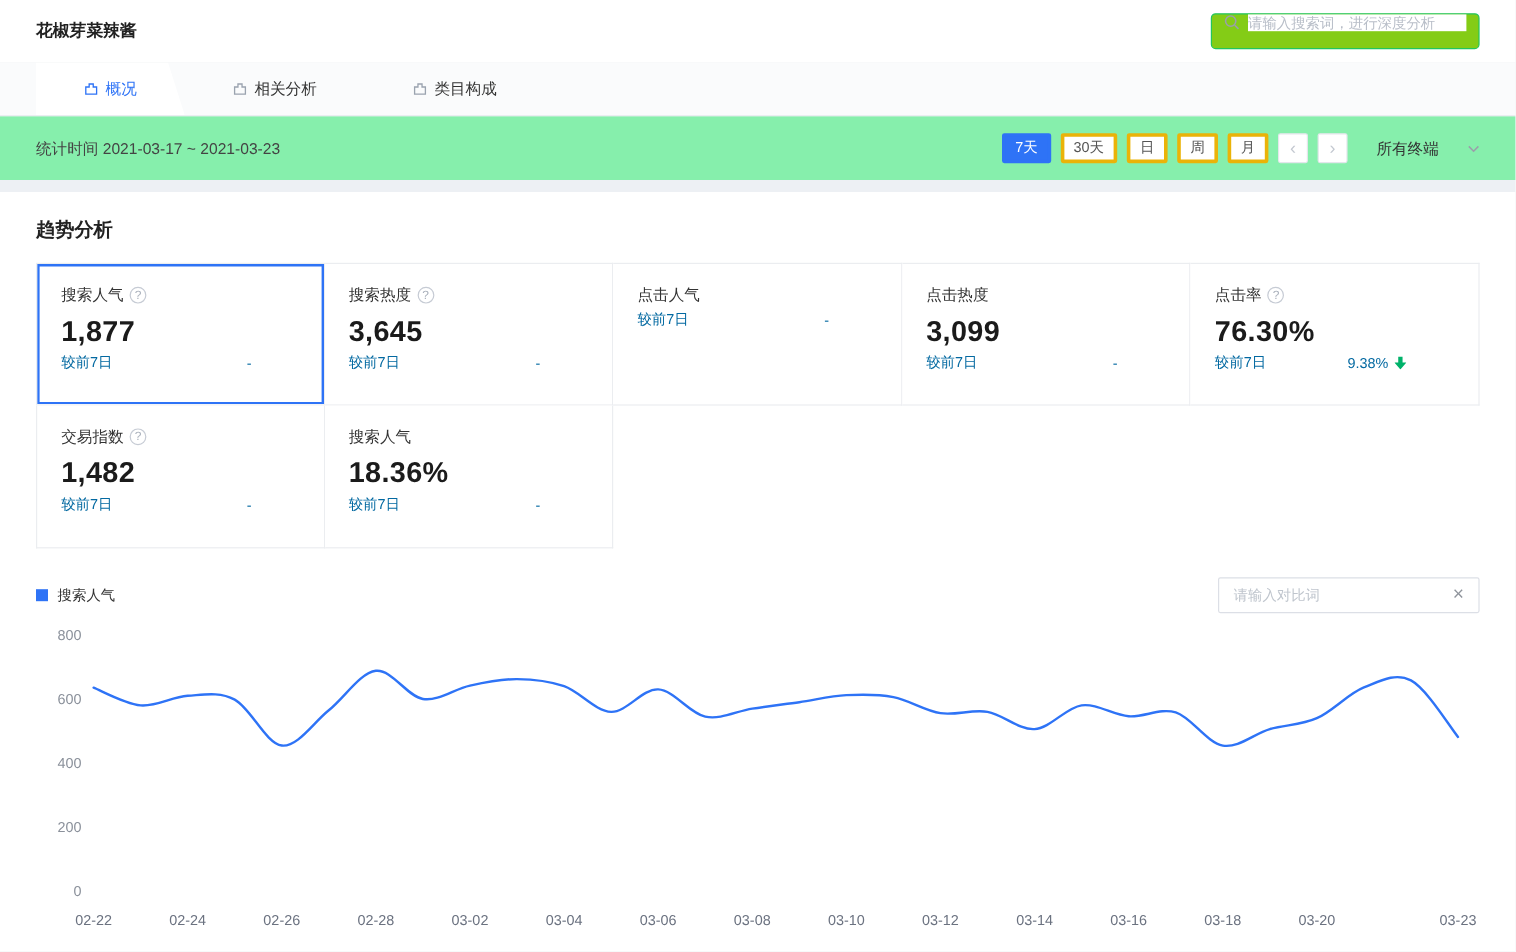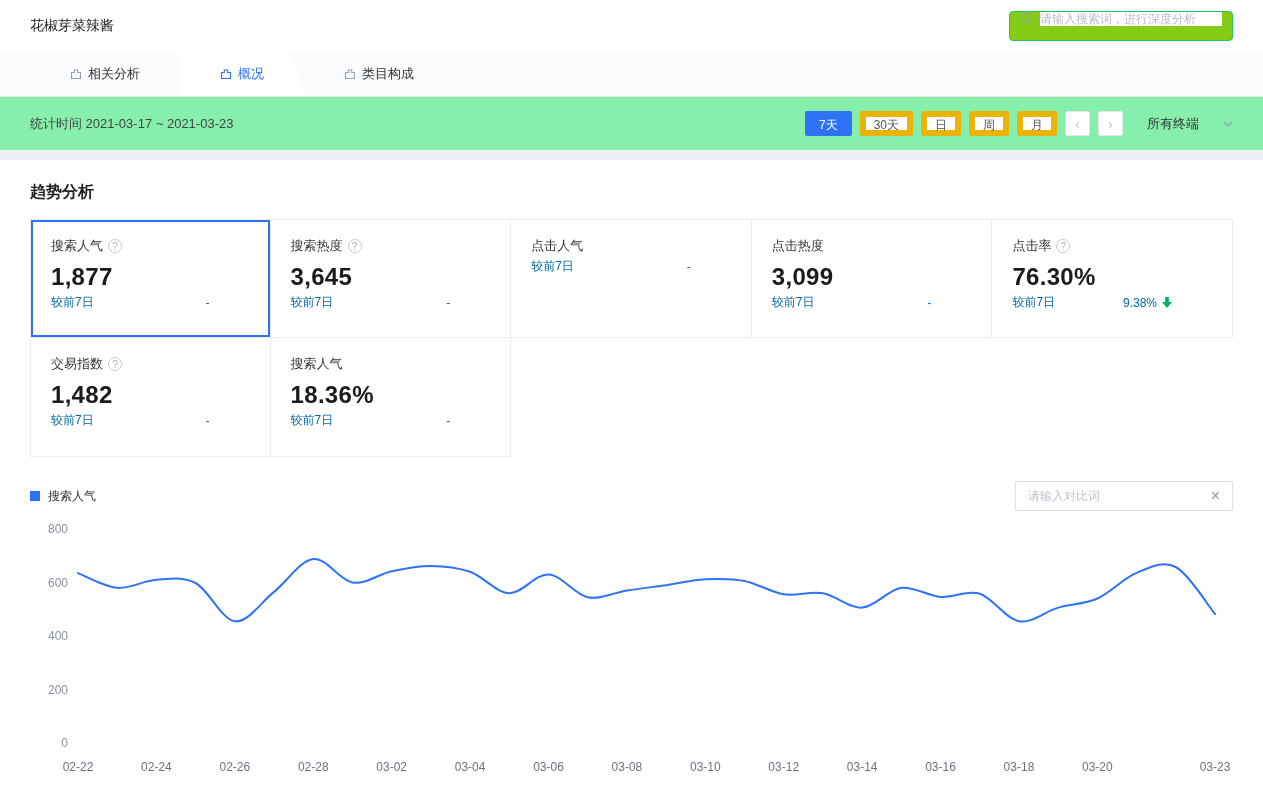--- a/index.html
+++ b/index.html
@@ -3,35 +3,35 @@
 <meta charset="utf-8">
 <style>
   *{box-sizing:border-box;margin:0;padding:0}
   html,body{width:1263px;height:793px}
   body{
     font-family:"Liberation Sans","DejaVu Sans",sans-serif;
     background:#edf0f4;color:#333;overflow:hidden;
   }
   
   .topbar{height:52px;background:#fff;display:flex;align-items:center;justify-content:space-between;padding:0 30px}
-  .page-title{font-size:14px;font-weight:normal;color:#222}
+  .page-title{font-size:14px;font-weight:bold;color:#222}
   .searchbox{width:224px;height:30px;border:1px solid #22c55e;border-radius:4px;display:flex;align-items:flex-start;padding:0 10px;gap:7px;background:#84cc16}
   .searchbox input{border:none;outline:none;flex:1;font-size:12px;color:#333;min-width:0;font-family:inherit}
   .searchbox input::placeholder{color:#b8bec8}
   
   .tabbar{height:45px;background:#fafbfc;border-bottom:1px solid #e6e9ee;display:flex;align-items:stretch;padding-left:30px}
   .tab{display:flex;align-items:center;gap:6px;padding:0 40px;font-size:13px;color:#333;cursor:pointer;position:relative}
   .tab .tab-icon{color:#9aa3af;display:flex;align-items:center}
   .tab.active{background:#fff;color:#2e73f6;clip-path:polygon(0 0,calc(100% - 14px) 0,100% 100%,0 100%)}
   .tab.active .tab-icon{color:#2e73f6}
   
   .filterbar{height:53px;background:#86efac;display:flex;align-items:center;justify-content:space-between;padding:0 30px}
   .stat-time{font-size:13px;color:#444}
   .fcontrols{display:flex;align-items:center;gap:8px}
-  .rbtn{height:25px;min-width:25px;padding:0 8px;font-size:12px;border:6px solid #eab308;background:#fff;color:#555;border-radius:2px;cursor:pointer;font-family:inherit}
+  .rbtn{height:25px;min-width:25px;padding:0 8px;font-size:12px;border:3px solid #eab308;background:#fff;color:#555;border-radius:2px;cursor:pointer;font-family:inherit}
   .rbtn.active{background:#2e73f6;border-color:#2e73f6;color:#fff}
   .pager{height:25px;width:25px;border:1px solid #e3e6eb;background:#fff;color:#c3c8d0;font-size:15px;border-radius:2px;cursor:pointer;line-height:1;font-family:inherit}
   .terminal{margin-left:16px;display:flex;align-items:center;gap:24px;font-size:13px;color:#333;cursor:pointer}
   
   .card{background:#fff;margin-top:10px;padding:22px 30px 30px;height:633px}
   .section-title{font-size:16px;font-weight:bold;color:#222;margin-bottom:16px}
   .metrics{display:grid;grid-template-columns:repeat(5,1fr)}
   .mcell{height:119px;padding:17px 20px 0;border-right:1px solid #ebedf0;border-bottom:1px solid #ebedf0;background:#fff;cursor:pointer}
   .mcell:nth-child(-n+5){border-top:1px solid #ebedf0}
   .mcell:nth-child(5n+1){border-left:1px solid #ebedf0}
@@ -64,35 +64,35 @@
       <svg width="13" height="13" viewBox="0 0 14 14" fill="none" stroke="#9aa0aa" stroke-width="1.4">
         <circle cx="6" cy="6" r="4.6"></circle>
           <path d="M9.5 9.5 L13 13"></path>
       </svg>
     </span>
     <input placeholder="请输入搜索词，进行深度分析" style="">
   </div>
 </div>
 
 <div class="tabbar" id="tabbar">
+    <div class="tab active">
+      <span class="tab-icon">
+        <svg width="12" height="12" viewBox="0 0 12 12" fill="none" stroke="currentColor" stroke-width="1.1">
+          <path d="M1.5 10.5 V4.5 h2.8 V2 h3.4 v2.5 h2.8 v6 z"></path>
+        </svg>
+      </span>
+      <span>概况</span>
+    </div>
     <div class="tab">
       <span class="tab-icon">
         <svg width="12" height="12" viewBox="0 0 12 12" fill="none" stroke="currentColor" stroke-width="1.1">
           <path d="M1.5 10.5 V4.5 h2.8 V2 h3.4 v2.5 h2.8 v6 z"></path>
         </svg>
       </span>
       <span>相关分析</span>
-    </div>
-    <div class="tab active">
-      <span class="tab-icon">
-        <svg width="12" height="12" viewBox="0 0 12 12" fill="none" stroke="currentColor" stroke-width="1.1">
-          <path d="M1.5 10.5 V4.5 h2.8 V2 h3.4 v2.5 h2.8 v6 z"></path>
-        </svg>
-      </span>
-      <span>概况</span>
     </div>
     <div class="tab">
       <span class="tab-icon">
         <svg width="12" height="12" viewBox="0 0 12 12" fill="none" stroke="currentColor" stroke-width="1.1">
           <path d="M1.5 10.5 V4.5 h2.8 V2 h3.4 v2.5 h2.8 v6 z"></path>
         </svg>
       </span>
       <span>类目构成</span>
     </div>
   </div>

